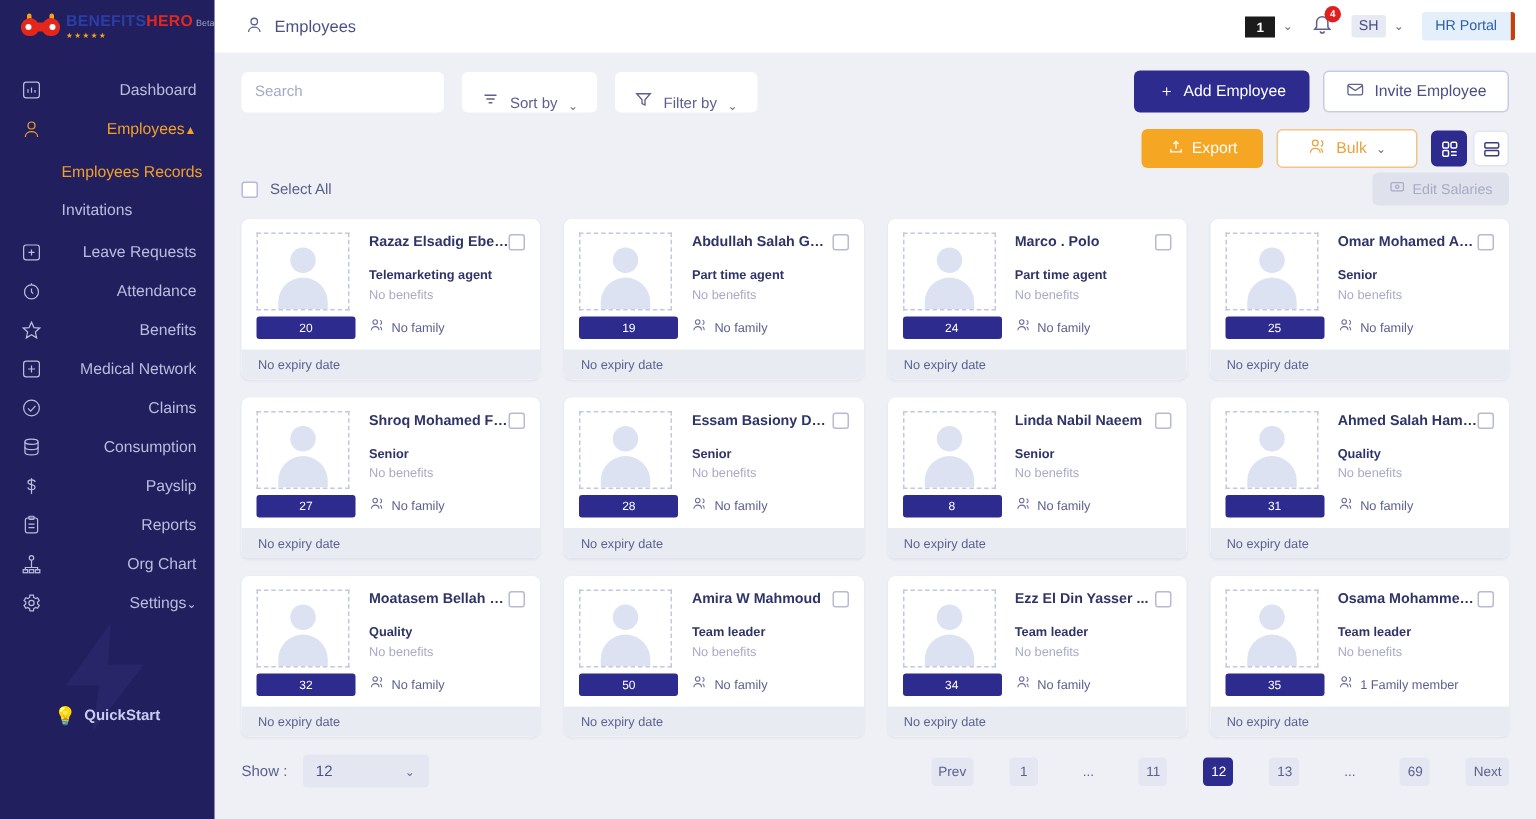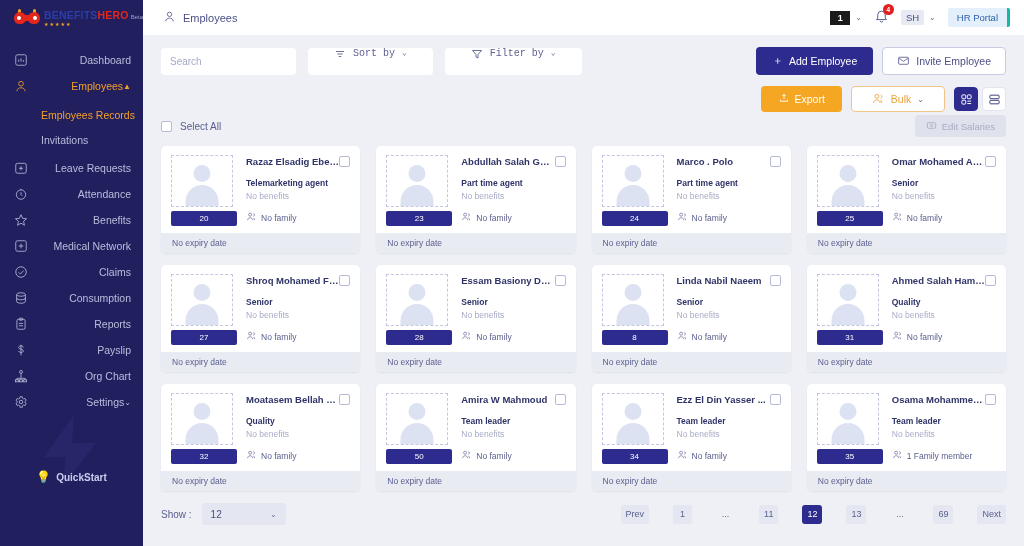--- a/index.html
+++ b/index.html
@@ -103,41 +103,41 @@
   .avatar-pill {
     display: flex; align-items: center; gap: 5px; cursor: pointer;
   }
   .avatar-sq {
     background: #e7e9f3; color: #4b4f86; font-size: 9.5px;
     padding: 2px 5px; border-radius: 2px;
   }
   .hr-portal {
     background: #e3f0fb; color: #2f5fa8; font-size: 9.5px;
     padding: 4px 9px; border-radius: 2px; cursor: pointer;
-    border-right: 3px solid #14b8a6;
+    border-right: 3px solid #c2410c;
   }
 
   .content { flex: 1; padding: 12px 18px 0 18px; overflow: hidden; position: relative; }
 
   .toolbar { display: flex; align-items: center; gap: 12px; }
   .search-box {
     width: 135px; height: 27px; background: #fff; border-radius: 4px;
     display: flex; align-items: center; padding: 0 9px; gap: 6px;
   }
   .search-box input {
     border: none; outline: none; flex: 1; font-size: 10px;
     color: #4b4f86; font-family: "Liberation Sans", sans-serif;
     background: transparent;
   }
   .search-box input::placeholder { color: #a5a9c8; }
   .pill-btn {
     height: 27px; background: #fff; border-radius: 4px;
-    display: flex; align-items: flex-start; gap: 7px; padding: 0 26px;
+    display: flex; align-items: flex-end; gap: 7px; padding: 0 13px;
     font-size: 10px; color: #5c608f; cursor: pointer; border: none;
-    font-family: Liberation Mono, monospace;
+    font-family: Liberation Sans, sans-serif;
   }
   .tb-right { margin-left: auto; display: flex; gap: 9px; }
   .btn-primary {
     height: 28px; background: #2e2b8f; color: #fff; border: none;
     border-radius: 4px; font-size: 10.5px; padding: 0 16px;
     display: flex; align-items: center; gap: 6px; cursor: pointer;
     font-family: "Liberation Sans", sans-serif;
   }
   .btn-outline {
     height: 28px; background: #fff; color: #4b4f86;
@@ -365,37 +365,37 @@
               <path d="M4.5 6v12c0 1.7 3.4 3 7.5 3s7.5-1.3 7.5-3V6"></path>
               <path d="M4.5 12c0 1.7 3.4 3 7.5 3s7.5-1.3 7.5-3"></path>
             </svg>
         </span>
         <span class="lbl">Consumption</span>
       </div>
 
       <div class="nav-item">
         <span class="ic">
           <svg width="14" height="14" viewBox="0 0 24 24">
+              <path d="M16 7.5c0-1.7-1.8-2.5-4-2.5s-4 .9-4 2.6c0 3.8 8 1.9 8 5.8 0 1.8-1.8 2.8-4 2.8s-4-1-4-2.7"></path>
+              <line x1="12" y1="3" x2="12" y2="21"></line>
+            </svg>
+        </span>
+        <span class="lbl">Payslip</span>
+      </div>
+
+      <div class="nav-item">
+        <span class="ic">
+          <svg width="14" height="14" viewBox="0 0 24 24">
               <rect x="5" y="4" width="14" height="17" rx="2.5"></rect>
               <rect x="9" y="2" width="6" height="3.5" rx="1"></rect>
               <line x1="8.5" y1="11" x2="15.5" y2="11"></line>
               <line x1="8.5" y1="15" x2="15.5" y2="15"></line>
             </svg>
         </span>
         <span class="lbl">Reports</span>
-      </div>
-
-      <div class="nav-item">
-        <span class="ic">
-          <svg width="14" height="14" viewBox="0 0 24 24">
-              <path d="M16 7.5c0-1.7-1.8-2.5-4-2.5s-4 .9-4 2.6c0 3.8 8 1.9 8 5.8 0 1.8-1.8 2.8-4 2.8s-4-1-4-2.7"></path>
-              <line x1="12" y1="3" x2="12" y2="21"></line>
-            </svg>
-        </span>
-        <span class="lbl">Payslip</span>
       </div>
 
       <div class="nav-item">
         <span class="ic">
           <svg width="14" height="14" viewBox="0 0 24 24">
               <circle cx="12" cy="5" r="2.5"></circle>
               <path d="M12 7.5V12M5 19v-3h14v3M12 12v4"></path>
               <rect x="2.5" y="18.5" width="5" height="3.5"></rect>
               <rect x="9.5" y="18.5" width="5" height="3.5"></rect>
               <rect x="16.5" y="18.5" width="5" height="3.5"></rect>
@@ -600,21 +600,21 @@
           </div>
           <div class="card">
             <div class="card-body">
               <div class="photo-col">
                 <div class="photo">
                   <div class="silhouette">
                     <span class="head"></span>
                     <span class="body"></span>
                   </div>
                 </div>
-                <div class="id-badge">23</div>
+                <div class="id-badge">19</div>
               </div>
               <div class="info-col">
                 <div class="row-top">
                   <span class="emp-name">Abdullah Salah Gab...</span>
                   <span class="cb"></span>
                 </div>
                 <div class="emp-role">Part time agent</div>
                 <div class="emp-benefit">No benefits</div>
                 <div class="emp-family">
                   <span><svg width="11" height="11" viewBox="0 0 24 24" fill="none" stroke="#6b6f9d" stroke-width="1.6">

